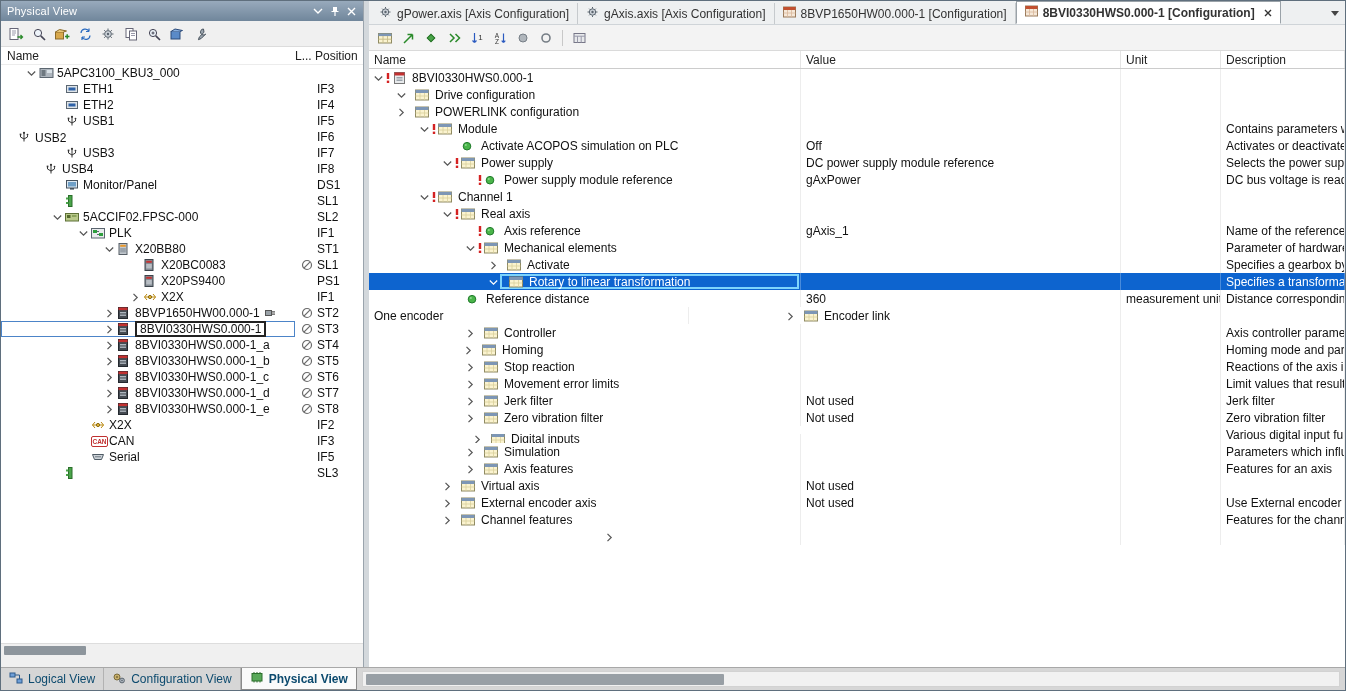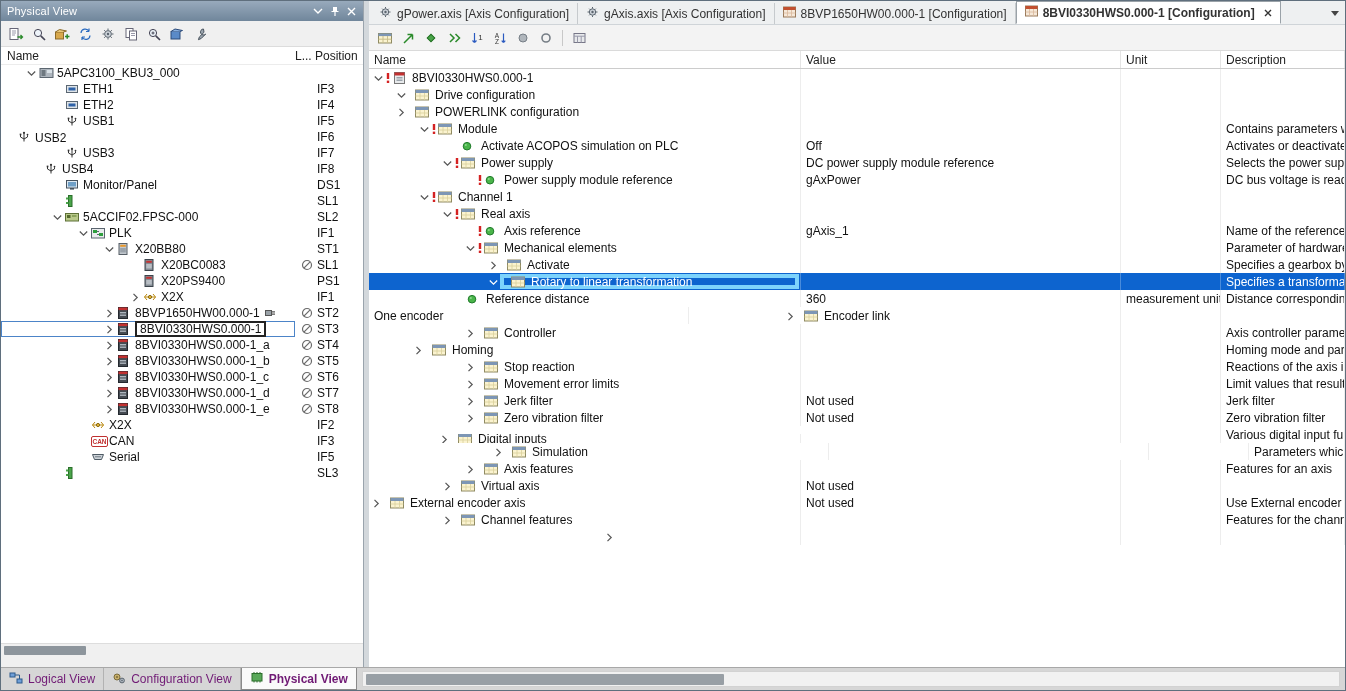--- a/index.html
+++ b/index.html
@@ -55,26 +55,26 @@
   .c-val{width:320px;flex:none}
   .c-unit{width:100px;flex:none}
   .c-desc{flex:1;min-width:0}
   .trow.selected{background:#0d64cf;color:#fff}
   .trow.selected .cell{border-right-color:rgba(255,255,255,.25)}
   .trow.selected .exp svg path{stroke:#fff}
   .gexp{width:14px;height:17px;flex:none;display:inline-flex;align-items:center;justify-content:center}
   .gmark{width:7px;flex:none;display:inline-flex;align-items:center}
   .gicon{width:17px;flex:none;display:inline-flex;align-items:center}
   .glabel{white-space:nowrap;overflow:hidden}
-  .selbox{flex:1;display:flex;align-items:center;border:4px solid #7dd3fc;height:15px;margin:1px 1px 1px 0;gap:0;min-width:0}
+  .selbox{flex:1;display:flex;align-items:center;border:2px solid #7dd3fc;height:15px;margin:1px 1px 1px 0;gap:0;min-width:0}
 
   
   .bottom{height:23px;flex:none;background:#d6d6d6;border-top:1px solid #a8a8a8;display:flex;align-items:stretch}
   .vtabs{display:flex;align-items:stretch}
-  .vtab{display:flex;align-items:center;gap:5px;padding:0 8px;border-right:1px solid #b2b2b2;color:#701a75;white-space:nowrap}
+  .vtab{display:flex;align-items:center;gap:5px;padding:0 8px;border-right:1px solid #b2b2b2;color:#0c4a6e;white-space:nowrap}
   .vtab.active{background:#fafafa;font-weight:bold;border:1px solid #8a8a8a;border-top:none}
   .bscroll{flex:1;margin:3px 5px;background:#f1f1f1;border:1px solid #d2d2d2;display:flex;align-items:center;overflow:hidden}
   .bscroll .thumb{width:358px;height:11px;background:#989fa5;margin-left:3px;border-radius:1px}
 </style>
 </head>
 <body>
 
 <div class="window">
   <div class="main">
 
@@ -1326,21 +1326,21 @@
               <span></span>
             </div>
             <div class="cell c-unit">
               <span></span>
             </div>
             <div class="cell c-desc">
               <span>Axis controller paramete...</span>
             </div>
           </div>
           <div class="trow">
-            <div class="cell c-name" style="padding-left: 42px;">
+            <div class="cell c-name" style="padding-left: 92px;">
               <span class="exp gexp">
                 <svg width="10" height="10" viewBox="0 0 10 10">
                   <path d="M3.5 1.8 L7.2 5.5 L3.5 9.2" fill="none" stroke="#555" stroke-width="1.2"></path>
                 </svg>
               </span>
               <span class="gmark"></span>
               <span class="gicon">
                 <svg width="15" height="12" viewBox="0 0 15 12">
                   <rect x="0.5" y="1" width="13" height="10" fill="#fbf3cf" stroke="#8f8a62"></rect>
                   <rect x="0.5" y="1" width="13" height="3" fill="#7d96b5"></rect>
@@ -1466,21 +1466,21 @@
               <span>Not used</span>
             </div>
             <div class="cell c-unit">
               <span></span>
             </div>
             <div class="cell c-desc">
               <span>Zero vibration filter</span>
             </div>
           </div>
           <div class="trow">
-            <div class="cell c-name" style="padding-left: 68px; margin-top: 8px;">
+            <div class="cell c-name" style="padding-left: 101px; margin-top: 8px;">
               <span class="exp gexp">
                 <svg width="10" height="10" viewBox="0 0 10 10">
                   <path d="M3.5 1.8 L7.2 5.5 L3.5 9.2" fill="none" stroke="#555" stroke-width="1.2"></path>
                 </svg>
               </span>
               <span class="gmark"></span>
               <span class="gicon">
                 <svg width="15" height="12" viewBox="0 0 15 12">
                   <rect x="0.5" y="1" width="13" height="10" fill="#fbf3cf" stroke="#8f8a62"></rect>
                   <rect x="0.5" y="1" width="13" height="3" fill="#7d96b5"></rect>
@@ -1494,21 +1494,21 @@
               <span></span>
             </div>
             <div class="cell c-unit">
               <span></span>
             </div>
             <div class="cell c-desc">
               <span>Various digital input func...</span>
             </div>
           </div>
           <div class="trow">
-            <div class="cell c-name" style="padding-left: 94px; margin-left: 28px;">
+            <div class="cell c-name" style="padding-left: 94px;">
               <span class="exp gexp">
                 <svg width="10" height="10" viewBox="0 0 10 10">
                   <path d="M3.5 1.8 L7.2 5.5 L3.5 9.2" fill="none" stroke="#555" stroke-width="1.2"></path>
                 </svg>
               </span>
               <span class="gmark"></span>
               <span class="gicon">
                 <svg width="15" height="12" viewBox="0 0 15 12">
                   <rect x="0.5" y="1" width="13" height="10" fill="#fbf3cf" stroke="#8f8a62"></rect>
                   <rect x="0.5" y="1" width="13" height="3" fill="#7d96b5"></rect>
@@ -1578,21 +1578,21 @@
               <span>Not used</span>
             </div>
             <div class="cell c-unit">
               <span></span>
             </div>
             <div class="cell c-desc">
               <span></span>
             </div>
           </div>
           <div class="trow">
-            <div class="cell c-name" style="">
+            <div class="cell c-name" style="padding-left: 71px;">
               <span class="exp gexp">
                 <svg width="10" height="10" viewBox="0 0 10 10">
                   <path d="M3.5 1.8 L7.2 5.5 L3.5 9.2" fill="none" stroke="#555" stroke-width="1.2"></path>
                 </svg>
               </span>
               <span class="gmark"></span>
               <span class="gicon">
                 <svg width="15" height="12" viewBox="0 0 15 12">
                   <rect x="0.5" y="1" width="13" height="10" fill="#fbf3cf" stroke="#8f8a62"></rect>
                   <rect x="0.5" y="1" width="13" height="3" fill="#7d96b5"></rect>

